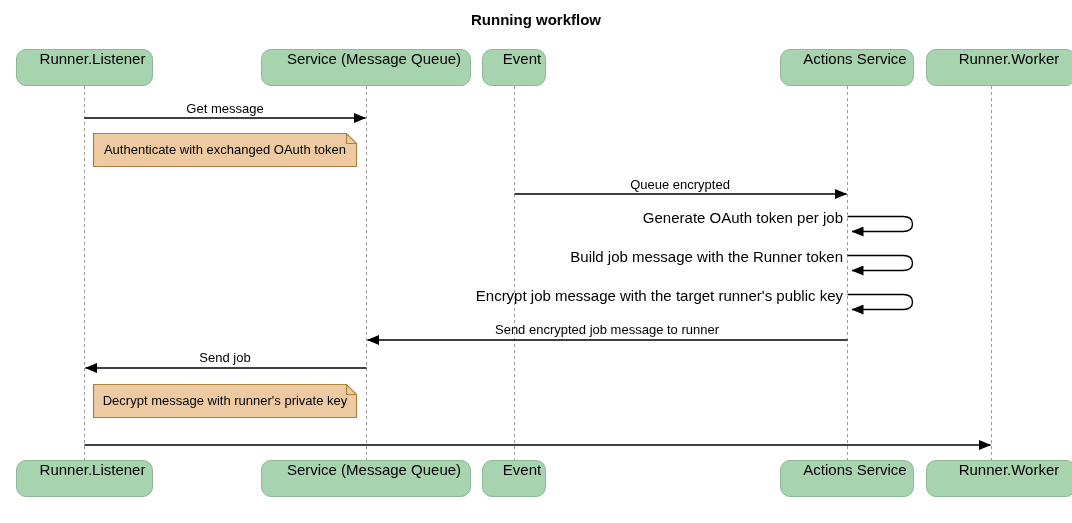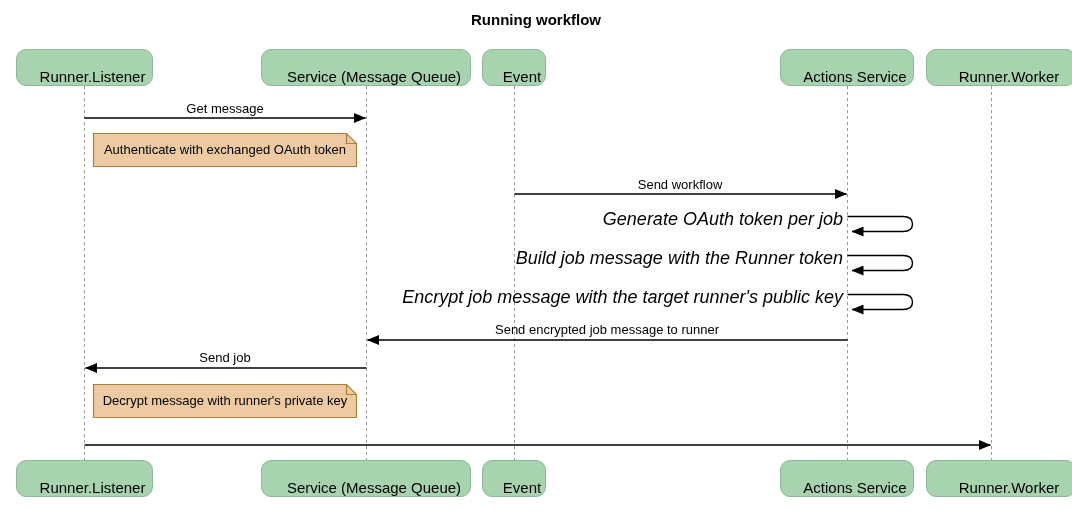--- a/index.html
+++ b/index.html
@@ -24,32 +24,32 @@
   #wires{position:absolute;left:0;top:0;}
   .title{
     position:absolute;left:536px;top:11px;transform:translateX(-50%);
     font-size:15px;font-weight:bold;white-space:nowrap;
   }
   .actor{
     position:absolute;height:37px;
     background:var(--actor-fill);
     border:1px solid var(--actor-border);
     border-radius:10px;
-    display:flex;align-items:flex-end;justify-content:center;
+    display:flex;align-items:flex-start;justify-content:center;
     font-size:15px;white-space:nowrap;
     box-sizing:border-box;
     padding-left:16px;
   }
   .msg-label{
     position:absolute;font-size:13px;white-space:nowrap;
     transform:translateX(-50%);
   }
   .loop-label{
-    position:absolute;font-size:18px;white-space:nowrap;
-    right:229px;text-align:right;font-style:italic;
+    position:absolute;font-size:15px;white-space:nowrap;
+    right:229px;text-align:right;
   }
   .note-label{
     position:absolute;font-size:13px;white-space:nowrap;
     display:flex;align-items:center;justify-content:center;
   }
   
   .actor.top{top:49px}
   .actor.bottom{top:460px}
   .pos-listener{left:16px;width:137px}
   .pos-service{left:261px;width:210px}
@@ -108,21 +108,21 @@
       <span>Event</span>
     </div>
   <div class="actor top pos-actions">
       <span>Actions Service</span>
     </div>
   <div class="actor top pos-worker">
       <span>Runner.Worker</span>
     </div>
 
   <div class="msg-label" style="left:225px;top:101px">Get message</div>
-  <div class="msg-label" style="left:680px;top:177px">Send workflow</div>
+  <div class="msg-label" style="left:680px;top:177px">Queue encrypted</div>
   <div class="loop-label" style="top:209px">Generate OAuth token per job</div>
   <div class="loop-label" style="top:248px">Build job message with the Runner token</div>
   <div class="loop-label" style="top:287px">Encrypt job message with the target runner's public key</div>
   <div class="msg-label" style="left:607px;top:322px">Send encrypted job message to runner</div>
   <div class="msg-label" style="left:225px;top:350px">Send job</div>
 
   <div class="note-label" style="left:93px;top:133px;width:264px;height:33px">Authenticate with exchanged OAuth token</div>
   <div class="note-label" style="left:93px;top:384px;width:264px;height:33px">Decrypt message with runner's private key</div>
 
   <div class="actor bottom pos-listener">

